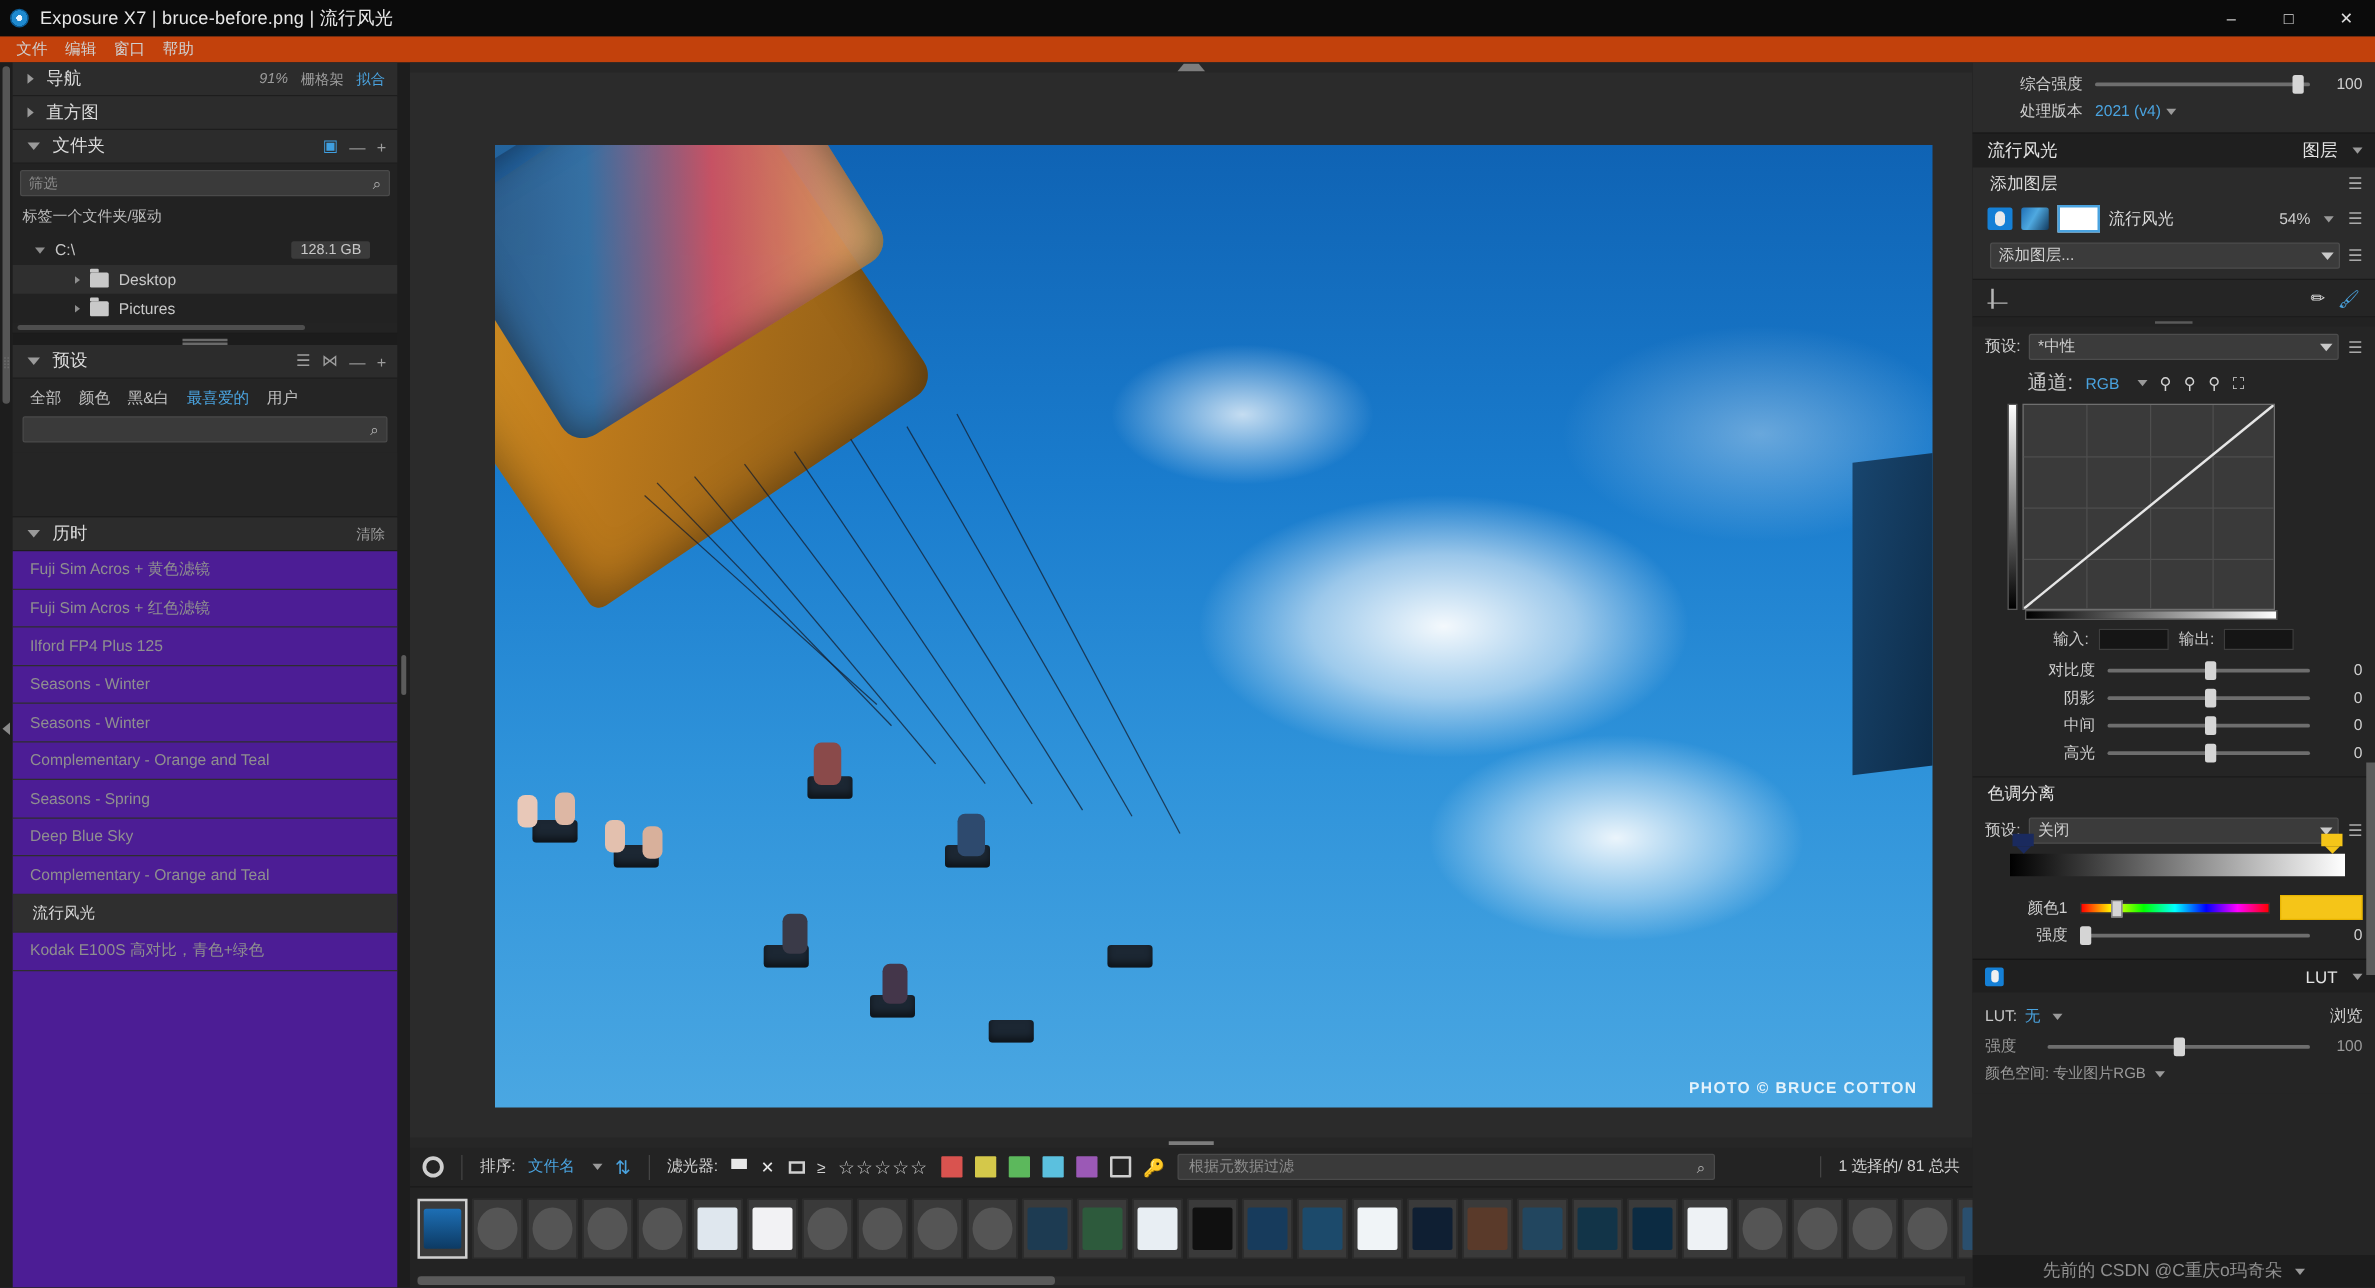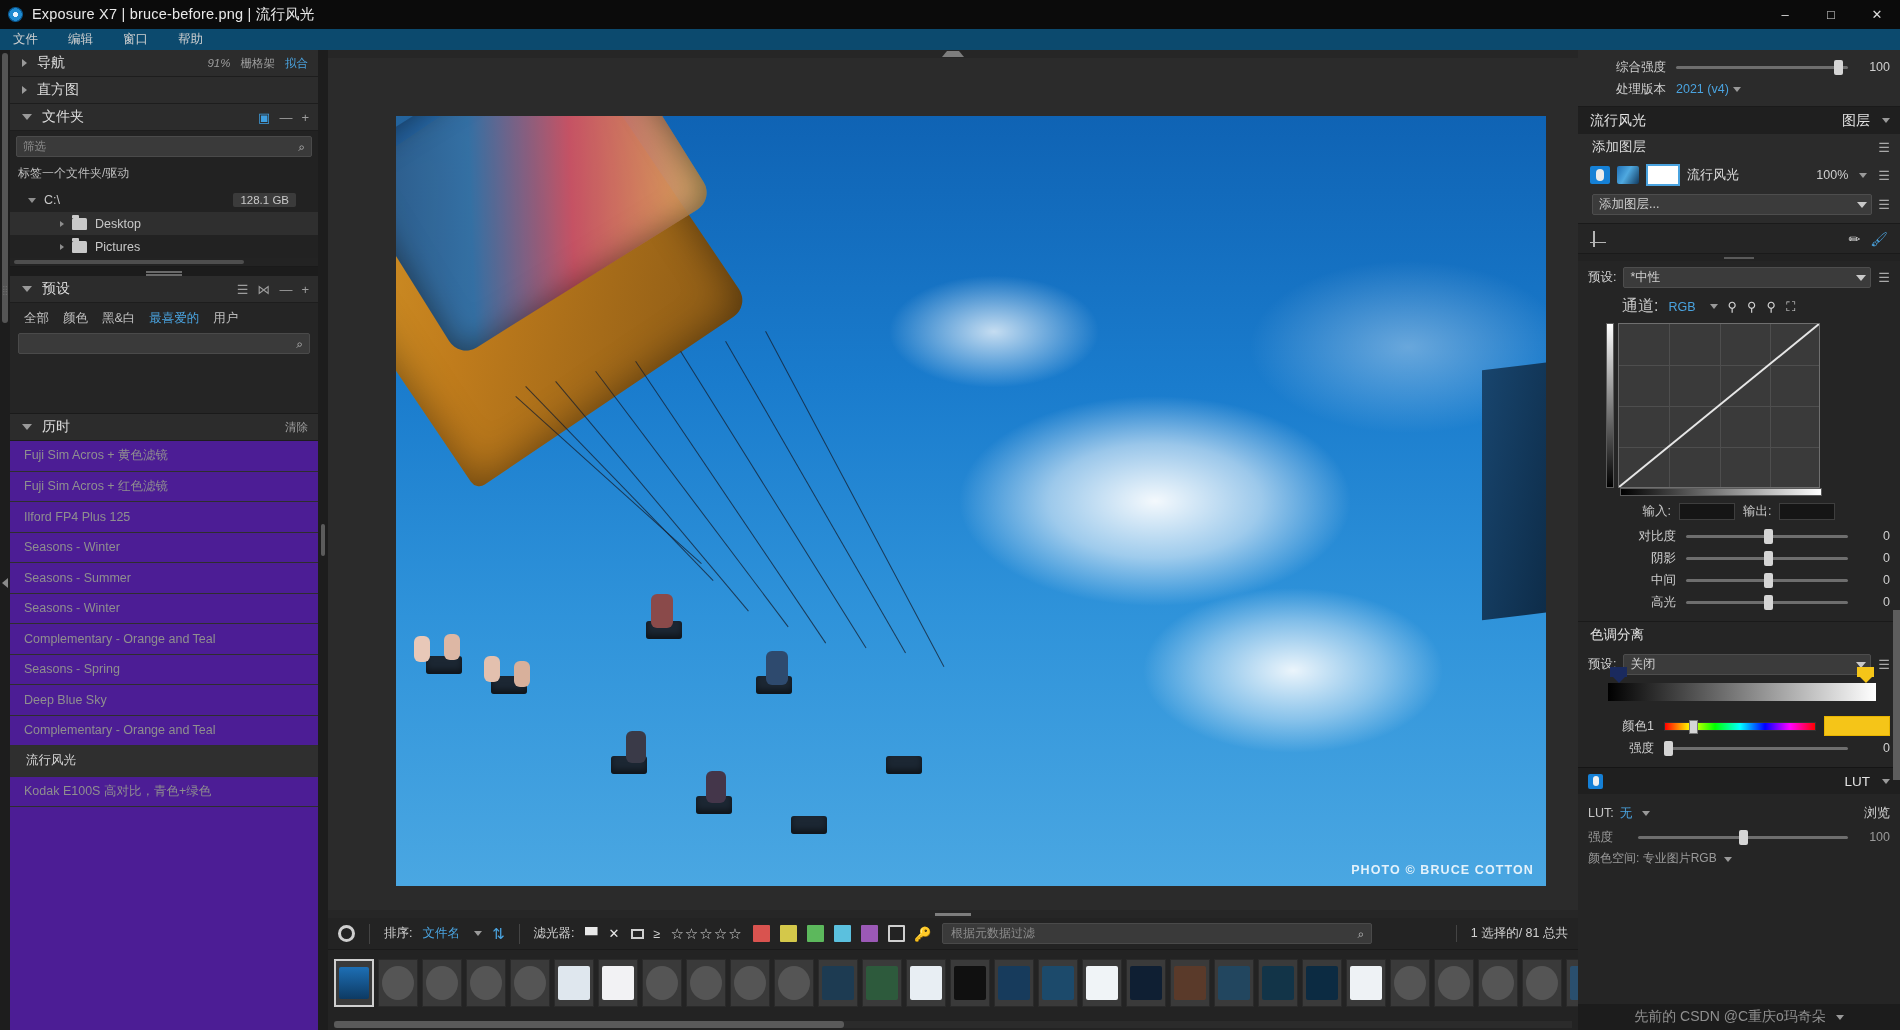--- a/index.html
+++ b/index.html
@@ -23,22 +23,22 @@
     width: 15px; height: 15px; border-radius: 50%;
     background: radial-gradient(circle at 50% 50%, #e8f4ff 0 22%, #1f8ad0 24% 58%, #0b5c96 60% 100%);
     margin-right: 9px; flex: 0 0 auto;
   }
   .title-text { font-size: 14.5px; color: #e9e9e9; letter-spacing:.2px;}
   .win-btns { position:absolute; right:0; top:0; height:29px; display:flex; }
   .win-btn { width:46px; height:29px; display:flex; align-items:center; justify-content:center; color:#dcdcdc; font-size:13px;}
 
   
   .menubar {
-    height: 21px; background:#0c4a6e; display:flex; align-items:center;
-    padding-left: 6px; gap: 16px;
+    height: 21px; background:#c2410c; display:flex; align-items:center;
+    padding-left: 6px; gap: 0;
   }
   .menu-item { font-size: 12.5px; color:#d0d0d0; padding: 2px 7px; }
 
   
   .workspace { position:absolute; top:50px; left:0; right:0; bottom:0; }
 
   
   .left-panel {
     position:absolute; left:0; top:0; bottom:0; width:318px;
     background:#252525; display:flex; flex-direction:column;
@@ -402,21 +402,20 @@
         <div class="tri open"></div>
         <div class="sect-title">历时</div>
         <div class="sect-spacer"></div>
         <div class="sect-right">清除</div>
       </div>
       <div class="hist-list">
         <div class="hist-item">Fuji Sim Acros + 黄色滤镜</div>
         <div class="hist-item">Fuji Sim Acros + 红色滤镜</div>
         <div class="hist-item">Ilford FP4 Plus 125</div>
         <div class="hist-item">Seasons - Winter</div>
-        <div class="hist-item">Seasons - Summer</div>
         <div class="hist-item">Seasons - Winter</div>
         <div class="hist-item">Complementary - Orange and Teal</div>
         <div class="hist-item">Seasons - Spring</div>
         <div class="hist-item">Deep Blue Sky</div>
         <div class="hist-item">Complementary - Orange and Teal</div>
         <div class="hist-item sel">流行风光</div>
         <div class="hist-item">Kodak E100S 高对比，青色+绿色</div>
       </div>
     </div>
   </div>
@@ -624,21 +623,21 @@
     <div class="layer-box">
       <div class="add-layer-row">
         <span>添加图层</span>
         <span class="ham">☰</span>
       </div>
       <div class="layer-item">
         <div class="li-ic1"></div>
         <div class="li-ic2"></div>
         <div class="li-thumb"></div>
         <div class="li-name">流行风光</div>
-        <div class="li-op">100%</div>
+        <div class="li-op">54%</div>
         <div class="caret-d"></div>
         <span class="ham" style="margin-left:4px">☰</span>
       </div>
       <div class="select-row">
         <div class="sel-box">
           <span>添加图层...</span>
           <span class="dd"></span>
         </div>
         <span class="ham">☰</span>
       </div>

